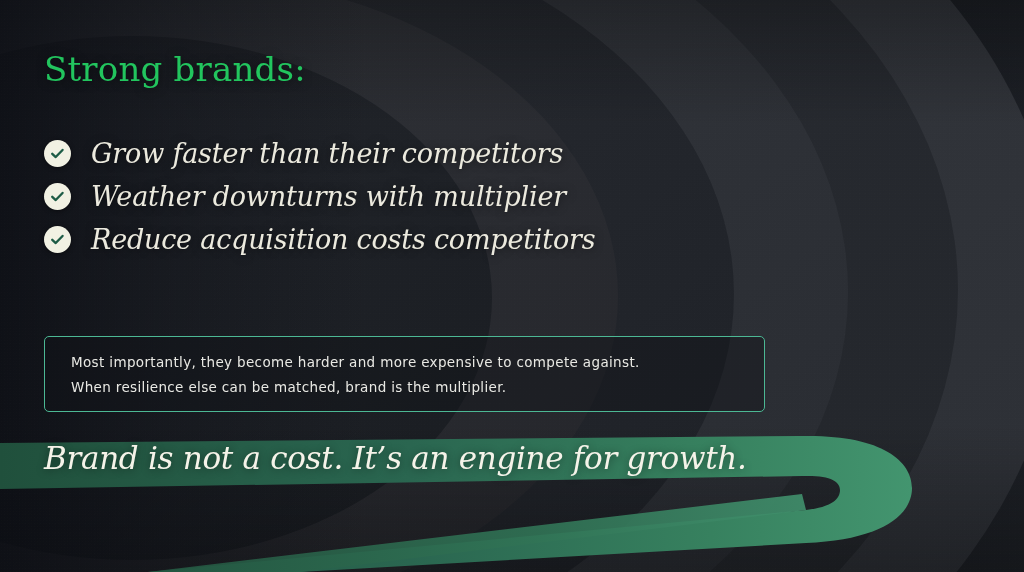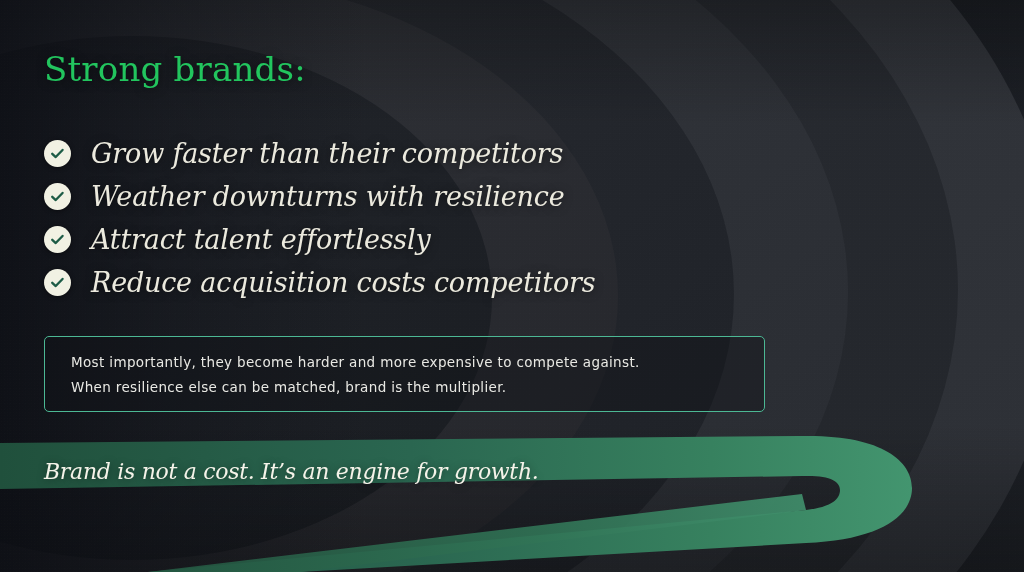--- a/index.html
+++ b/index.html
@@ -105,27 +105,26 @@
   
   .ribbon{ position:absolute; left:0; top:0; width:1024px; height:572px; pointer-events:none; }
   .ribbon svg{ display:block; width:1024px; height:572px; }
 
   .quote{
     position:absolute;
     left:44px; top:443px;
     font-family:"DejaVu Serif", serif;
     font-style:italic;
     font-weight:400;
-    font-size:22px;
+    font-size:31px;
     line-height:1;
     color:#f5f3e9;
     letter-spacing:-.3px;
     white-space:nowrap;
     text-shadow:0 1px 9px rgba(0,0,0,.42);
-    margin-top:18px;
   }
 </style>
 </head>
 <body>
 
 <div id="slide">
 
   <div class="bg-base"></div>
 
   <div class="bg-arcs">
@@ -209,31 +208,23 @@
         </span>
         <span class="bullet-text">Grow faster than their competitors</span>
       </div>
 
       <div class="bullet">
         <span class="check-badge">
           <svg width="15" height="15" viewBox="0 0 16 16">
               <path d="M2.4 8.3 L6.1 11.8 L13.4 4.2" fill="none" stroke="#1d5c46" stroke-width="2.5" stroke-linecap="round" stroke-linejoin="round"></path>
             </svg>
         </span>
-        <span class="bullet-text">Weather downturns with resilience</span>
+        <span class="bullet-text">Weather downturns with multiplier</span>
       </div>
 
-      <div class="bullet">
-        <span class="check-badge">
-          <svg width="15" height="15" viewBox="0 0 16 16">
-              <path d="M2.4 8.3 L6.1 11.8 L13.4 4.2" fill="none" stroke="#1d5c46" stroke-width="2.5" stroke-linecap="round" stroke-linejoin="round"></path>
-            </svg>
-        </span>
-        <span class="bullet-text">Attract talent effortlessly</span>
-      </div>
 
       <div class="bullet">
         <span class="check-badge">
           <svg width="15" height="15" viewBox="0 0 16 16">
               <path d="M2.4 8.3 L6.1 11.8 L13.4 4.2" fill="none" stroke="#1d5c46" stroke-width="2.5" stroke-linecap="round" stroke-linejoin="round"></path>
             </svg>
         </span>
         <span class="bullet-text">Reduce acquisition costs competitors</span>
       </div>
 

